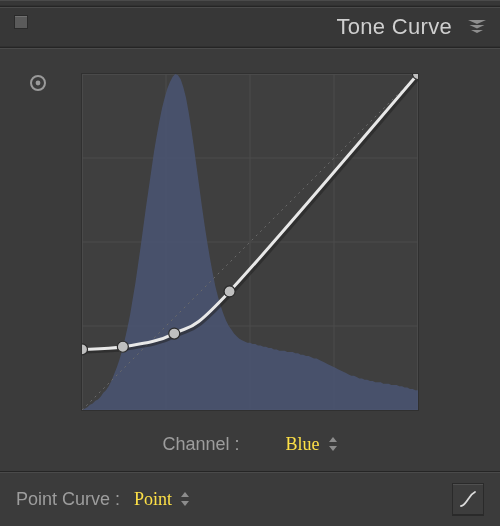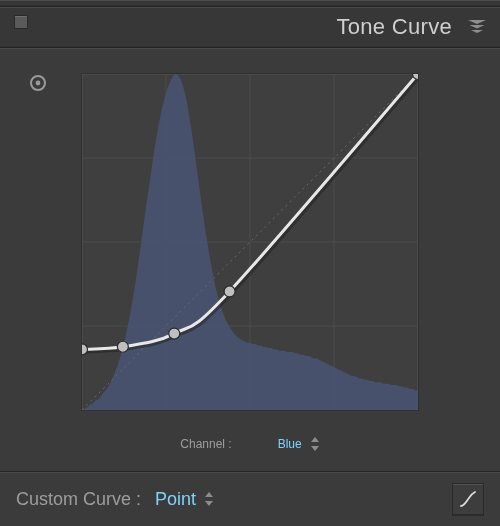--- a/index.html
+++ b/index.html
@@ -67,24 +67,24 @@
     box-shadow:inset 0 0 0 1px #4a4a4a;
     background:#3f3f3f;
     position:relative;
     margin-top:2px;
   }
   .curvewrap svg{position:absolute;left:0;top:0;}
   .channelrow{
     margin-top:18px;
     display:flex;align-items:center;justify-content:center;
     gap:46px;height:30px;
-    font-size:12px;
+    font-size:18px;
   }
   .lbl{color:#9d9d9d;}
-  .val{color:#7dd3fc;}
+  .val{color:#fde047;font-family:Liberation Serif, serif;}
   .sel{
     display:flex;align-items:center;gap:8px;
     cursor:pointer;
   }
   .stepper{line-height:0;}
   .footer{
     height:54px;
     border-top:1px solid #252525;
     box-shadow:inset 0 1px 0 #4a4a4a;
     display:flex;align-items:center;
@@ -158,21 +158,21 @@
           <svg width="10" height="14" viewBox="0 0 10 14">
             <polygon points="5,0 9,5 1,5" fill="#8c8c8c"></polygon>
             <polygon points="1,9 9,9 5,14" fill="#8c8c8c"></polygon>
           </svg>
         </span>
       </div>
     </div>
   </div>
 
   <div class="footer">
-    <span class="lbl">Custom Curve :</span>
+    <span class="lbl">Point Curve :</span>
     <div class="sel">
       <span class="val">Point</span>
       <span class="stepper">
         <svg width="10" height="14" viewBox="0 0 10 14">
           <polygon points="5,0 9,5 1,5" fill="#8c8c8c"></polygon>
           <polygon points="1,9 9,9 5,14" fill="#8c8c8c"></polygon>
         </svg>
       </span>
     </div>
     <div class="spacer"></div>

